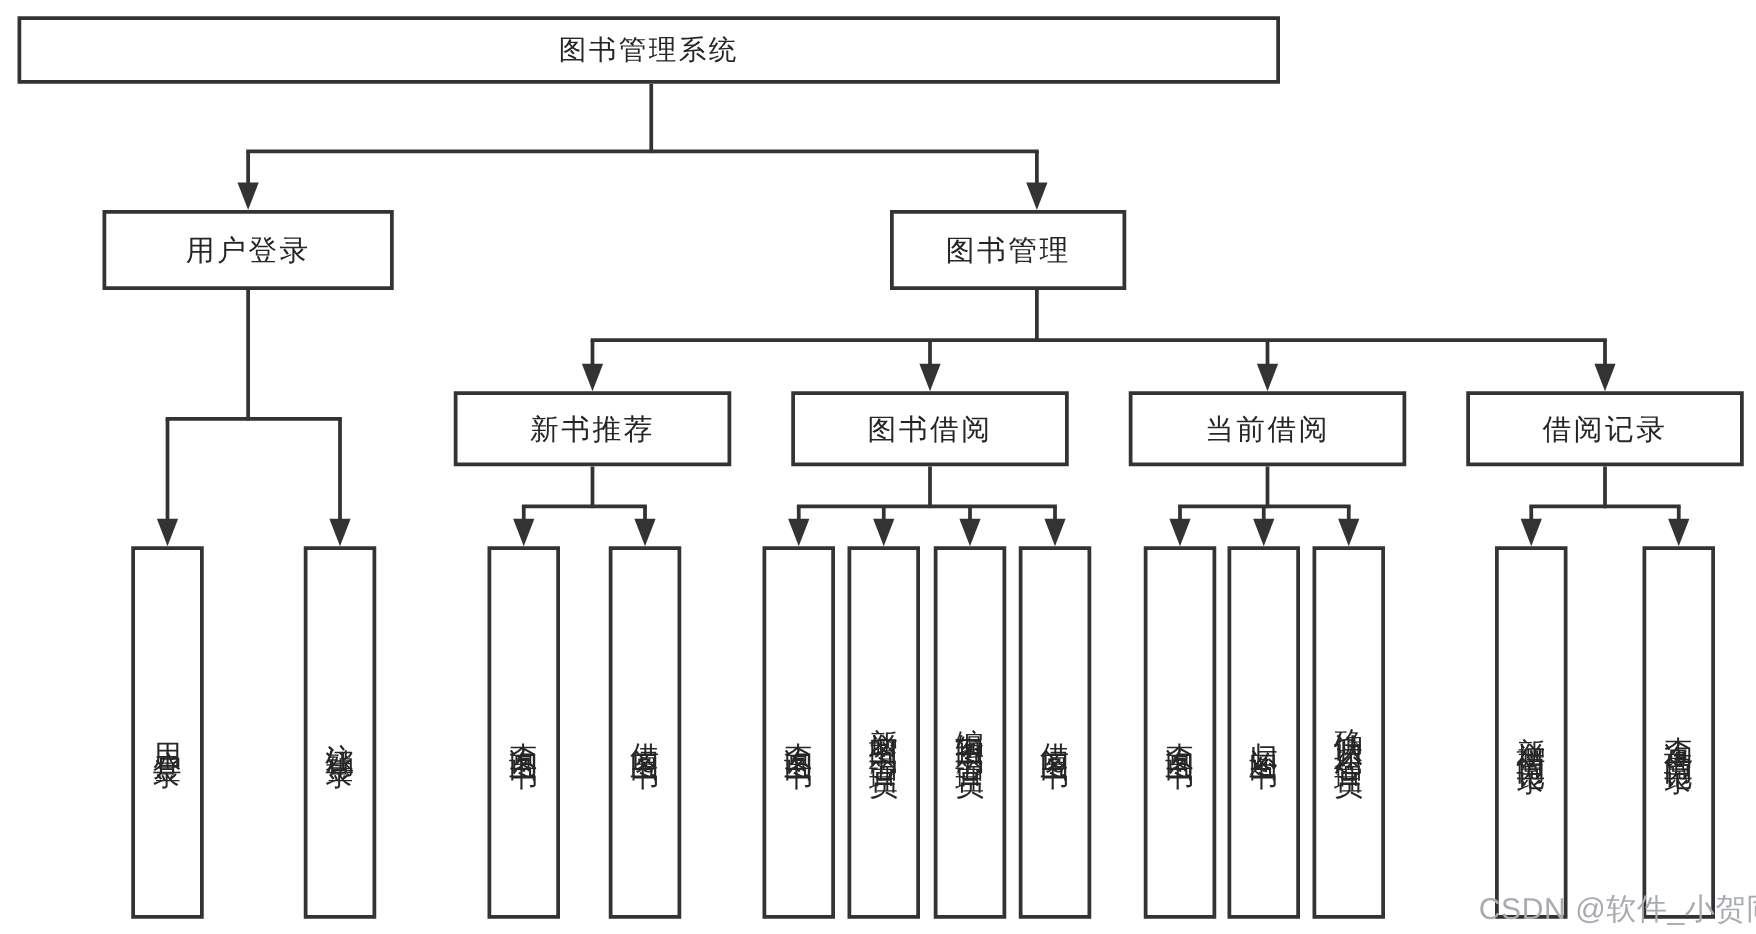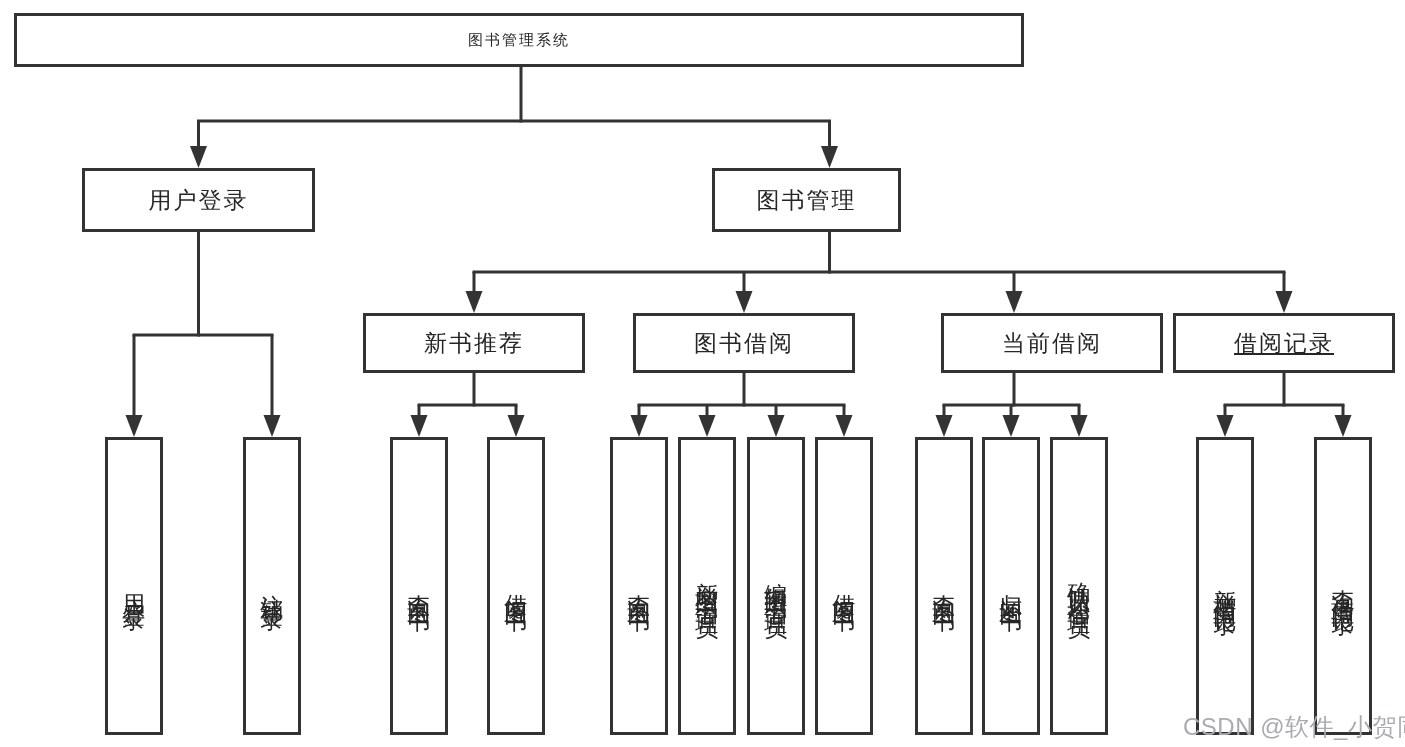--- a/index.html
+++ b/index.html
@@ -15,21 +15,21 @@
   #connector-layer polygon{fill:#333333;stroke:none;}
   .box{
     position:absolute;
     box-sizing:border-box;
     background:#ffffff;
     border:3px solid #333333;
     display:flex;align-items:center;justify-content:center;
     color:#262626;
   }
   .box.h{font-size:23px;letter-spacing:2px;}
-  .box.root{font-size:15px;}
+  .box.root{font-size:22px;}
   .box.v{width:58px;top:437px;height:298px;}
   .box.v .vtext{
     writing-mode:vertical-rl;
     text-orientation:mixed;
     font-size:23px;
     line-height:1.15;
     letter-spacing:5px;
     max-height:288px;
     white-space:nowrap;
   }
@@ -133,24 +133,24 @@
   <div class="box h" style="left:712px;top:168px;width:189px;height:64px;">
     <span>图书管理</span>
   </div>
 
   <div class="box h" style="left:363px;top:313px;width:222px;height:60px;text-align:center;">
     <span>新书推荐</span>
   </div>
   <div class="box h" style="left:633px;top:313px;width:222px;height:60px;">
     <span>图书借阅</span>
   </div>
-  <div class="box h" style="left:903px;top:313px;width:222px;height:60px;margin-left:38px;">
+  <div class="box h" style="left:903px;top:313px;width:222px;height:60px;">
     <span>当前借阅</span>
   </div>
-  <div class="box h" style="left:1173px;top:313px;width:222px;height:60px;text-decoration:underline;">
+  <div class="box h" style="left:1173px;top:313px;width:222px;height:60px;">
     <span>借阅记录</span>
   </div>
 
   <div class="box v" style="left:105px;">
     <span class="vtext">用户登录</span>
   </div>
   <div class="box v" style="left:243px;">
     <span class="vtext">注销登录</span>
   </div>
 

